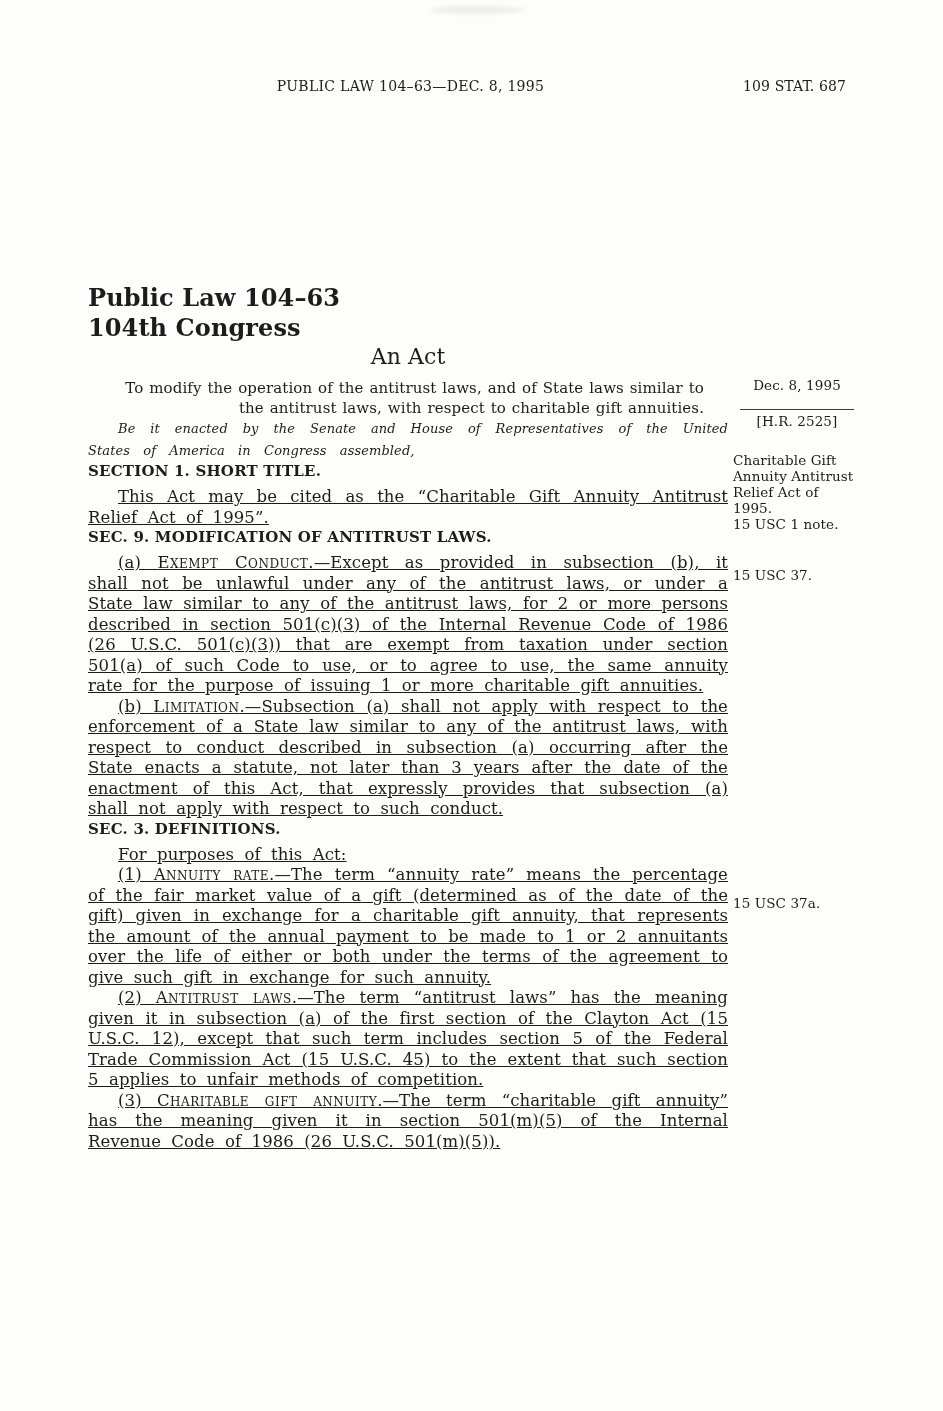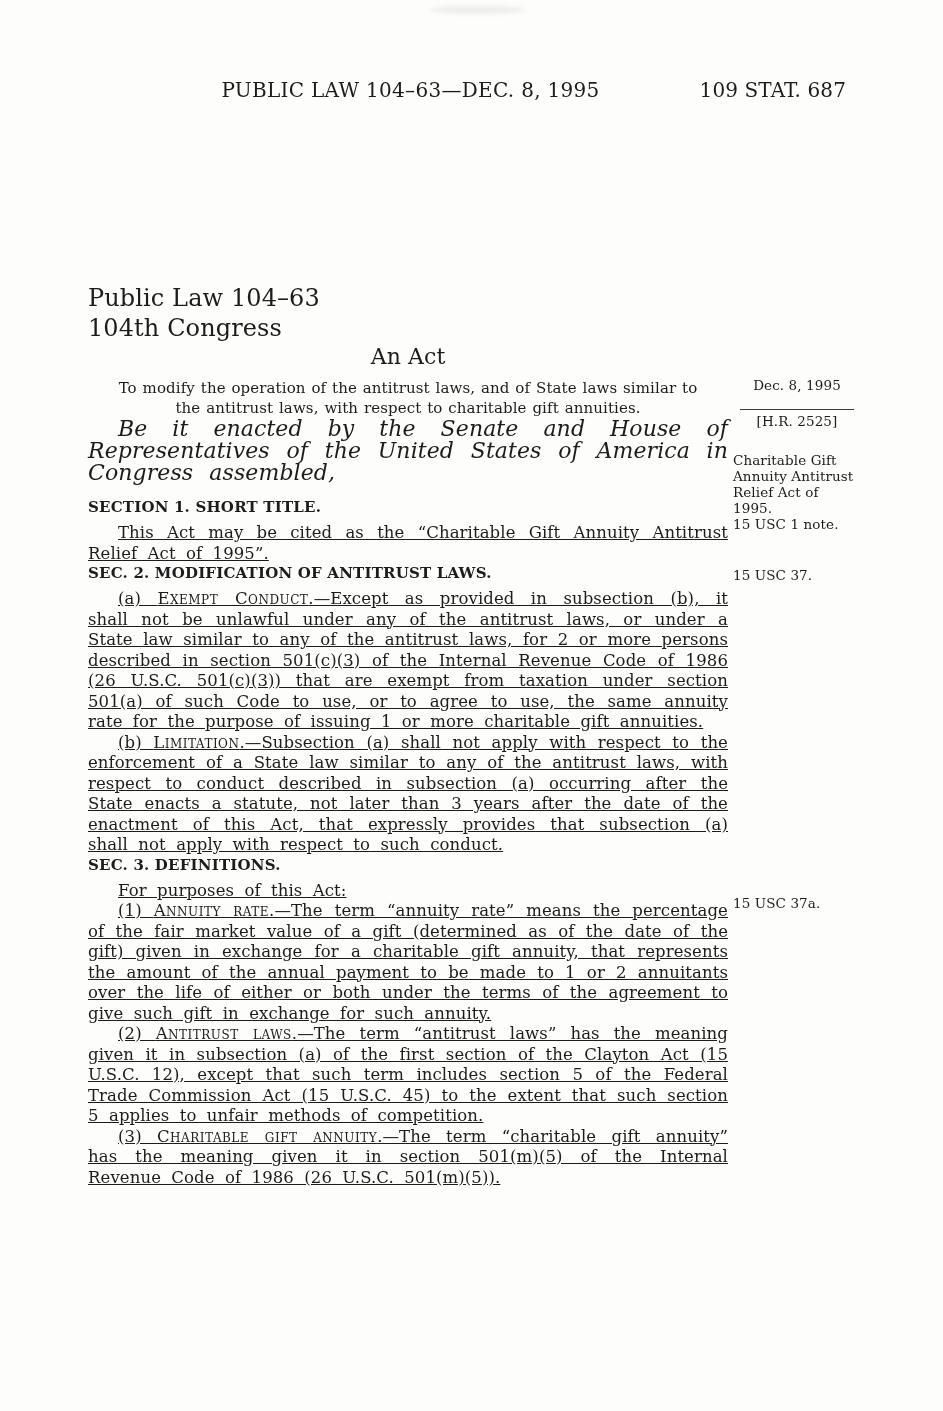--- a/index.html
+++ b/index.html
@@ -11,34 +11,34 @@
     color:#1c1c1c;
     letter-spacing:0.1px;
     overflow:hidden;
   }
   .smudge {
     position:absolute; left:430px; top:6px;
     width:95px; height:8px; background:#e9e9e6;
     border-radius:50%; filter:blur(2px); opacity:.8;
   }
   
-  .running-head { position:absolute; top:78px; left:88px; width:770px; height:26px; font-size:20px; }
+  .running-head { position:absolute; top:78px; left:88px; width:770px; height:26px; font-size:14px; }
   .rh-center { position:absolute; left:0; top:0; width:645px; text-align:center; letter-spacing:.3px; }
   .rh-right  { position:absolute; right:12px; top:0;margin-left:44px; }
 
   
   .main { position:absolute; left:88px; top:283px; width:640px; }
   .main p, .main h1, .main h2 { margin:0; padding:0; }
-  .law-title   { font-size:24px; line-height:30px; font-weight:normal; }
+  .law-title   { font-size:24px; line-height:30px; font-weight:bold; }
   .act-heading { font-size:22px; line-height:27px; text-align:center; margin-top:0; font-weight:normal; }
-  .purpose     { font-size:15px; line-height:20px; text-align:center; width:592px; margin:8px auto 0; word-spacing:1px; }
-  .enacting    { font-style:italic; font-size:22px; line-height:22px; margin-top:8px;
+  .purpose     { font-size:15px; line-height:20px; text-align:right; width:592px; margin:8px auto 0; word-spacing:1px; }
+  .enacting    { font-style:italic; font-size:13px; line-height:22px; margin-top:8px;
                  text-indent:30px; text-align:justify; word-spacing:9px; }
   .sec-heading { font-size:15px; line-height:19px; font-weight:bold; margin-top:16px; letter-spacing:.2px; }
-  .sec-heading.first { margin-top:14px; }
+  .sec-heading.first { }
   .body-para   { font-size:16.5px; line-height:20.5px; text-align:justify;
                  text-indent:30px; word-spacing:5px; margin-top:0;text-decoration:underline; }
   .sec-heading + .body-para { margin-top:6px; }
   .indent1 { margin-left:24px; }
   .sc { font-variant:small-caps; letter-spacing:.5px; }
 
   
   .note { position:absolute; left:733px; width:122px; font-size:13.5px; line-height:16px; }
   .note-date { left:740px; top:377px; width:114px; text-align:center; }
   .note-date .date { padding-bottom:16px; border-bottom:1px solid #3a3a3a; margin-bottom:3px; }
@@ -63,21 +63,21 @@
     <h1 class="law-title">104th Congress</h1>
     <h1 class="act-heading">An Act</h1>
 
     <div class="purpose">To modify the operation of the antitrust laws, and of State laws similar to the antitrust laws, with respect to charitable gift annuities.</div>
 
     <p class="enacting">Be it enacted by the Senate and House of Representatives of the United States of America in Congress assembled,</p>
 
     <h2 class="sec-heading first">SECTION 1. SHORT TITLE.</h2>
     <p class="body-para">This Act may be cited as the “Charitable Gift Annuity Antitrust Relief Act of 1995”.</p>
 
-    <h2 class="sec-heading">SEC. 2. MODIFICATION OF ANTITRUST LAWS.</h2>
+    <h2 class="sec-heading">SEC. 9. MODIFICATION OF ANTITRUST LAWS.</h2>
     <p class="body-para"><span>(a) </span><span class="sc">Exempt Conduct</span><span>.—Except as provided in subsection (b), it shall not be unlawful under any of the antitrust laws, or under a State law similar to any of the antitrust laws, for 2 or more persons described in section 501(c)(3) of the Internal Revenue Code of 1986 (26 U.S.C. 501(c)(3)) that are exempt from taxation under section 501(a) of such Code to use, or to agree to use, the same annuity rate for the purpose of issuing 1 or more charitable gift annuities.</span></p>
     <p class="body-para"><span>(b) </span><span class="sc">Limitation</span><span>.—Subsection (a) shall not apply with respect to the enforcement of a State law similar to any of the antitrust laws, with respect to conduct described in subsection (a) occurring after the State enacts a statute, not later than 3 years after the date of the enactment of this Act, that expressly provides that subsection (a) shall not apply with respect to such conduct.</span></p>
 
     <h2 class="sec-heading">SEC. 3. DEFINITIONS.</h2>
     <p class="body-para">For purposes of this Act:</p>
 
     <p class="body-para indent1"><span>(1) </span><span class="sc">Annuity rate</span><span>.—The term “annuity rate” means the percentage of the fair market value of a gift (determined as of the date of the gift) given in exchange for a charitable gift annuity, that represents the amount of the annual payment to be made to 1 or 2 annuitants over the life of either or both under the terms of the agreement to give such gift in exchange for such annuity.</span></p>
     <p class="body-para indent1"><span>(2) </span><span class="sc">Antitrust laws</span><span>.—The term “antitrust laws” has the meaning given it in subsection (a) of the first section of the Clayton Act (15 U.S.C. 12), except that such term includes section 5 of the Federal Trade Commission Act (15 U.S.C. 45) to the extent that such section 5 applies to unfair methods of competition.</span></p>
     <p class="body-para indent1"><span>(3) </span><span class="sc">Charitable gift annuity</span><span>.—The term “charitable gift annuity” has the meaning given it in section 501(m)(5) of the Internal Revenue Code of 1986 (26 U.S.C. 501(m)(5)).</span></p>
   </div>

